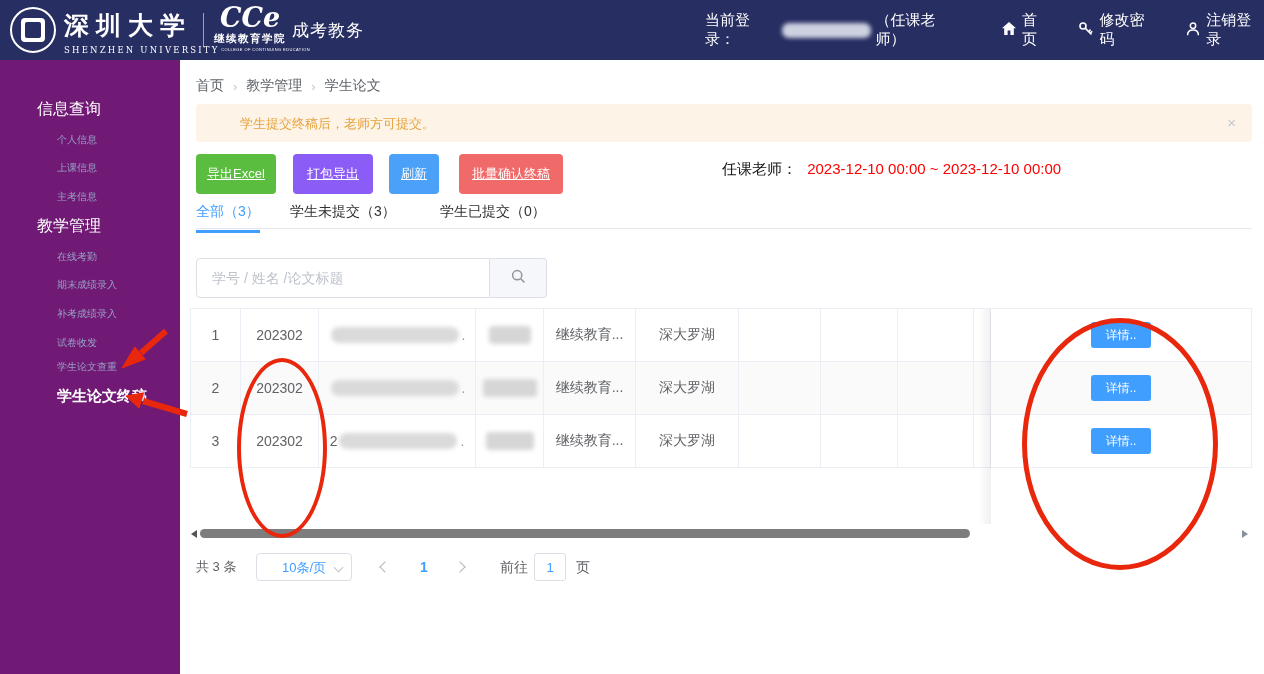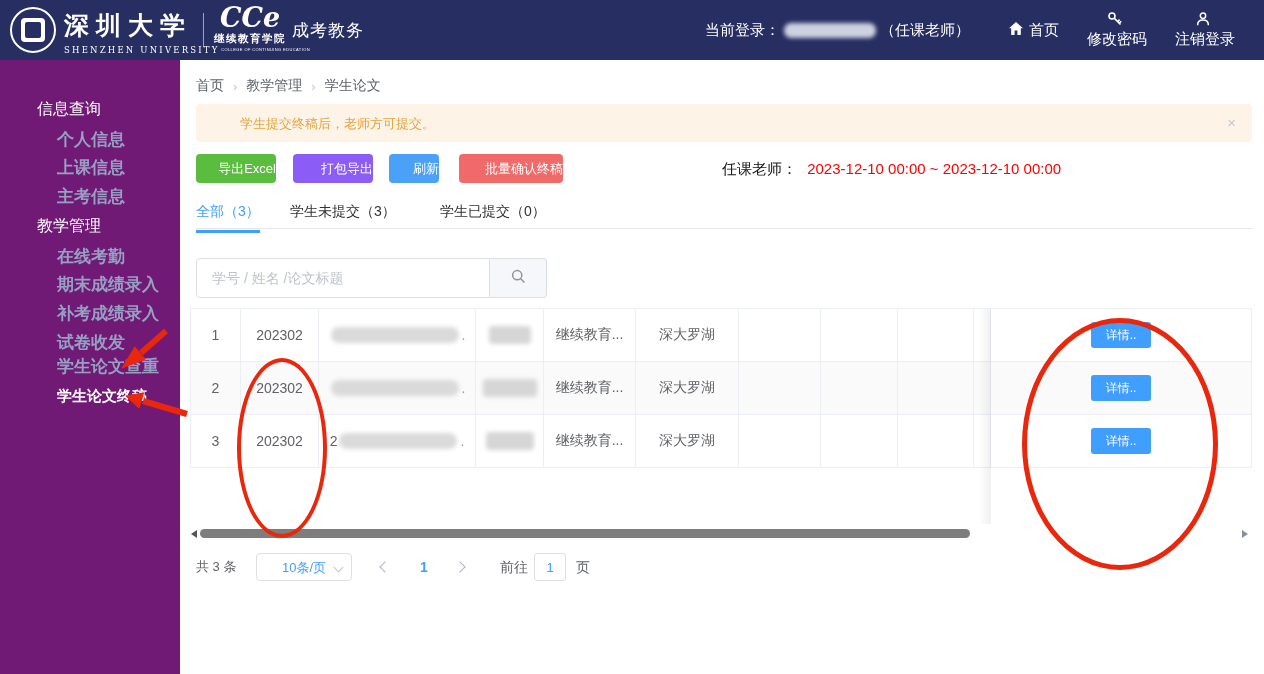--- a/index.html
+++ b/index.html
@@ -17,44 +17,44 @@
   .uni .en { font-family:"DejaVu Serif","Liberation Serif",serif; font-size:8.5px; letter-spacing:2.2px; margin-top:3px; }
   .hdr-div { position:absolute; left:203px; top:13px; width:1px; height:34px; background:rgba(255,255,255,.55); }
   .cce { position:absolute; left:214px; top:4px; color:#fff; width:72px; text-align:center; }
   .cce .script { font-family:"DejaVu Serif","Liberation Serif",serif; font-style:italic; font-weight:bold; font-size:27px; line-height:27px; }
   .cce .cn { font-size:10.5px; font-weight:bold; letter-spacing:1.5px; margin-top:1px;text-align:right; }
   .cce .en { font-size:5px; transform:scale(.8); letter-spacing:.5px; white-space:nowrap; }
   .apptitle { position:absolute; left:292px; top:19px; color:#fff; font-size:17px; letter-spacing:1px; }
   .hdr-right { position:absolute; left:705px; top:0; height:60px; display:flex; align-items:center; color:#fff; font-size:15px; }
   .login-blur { display:inline-block; width:92px; height:15px; margin:0 4px; background:rgba(235,238,248,.85); border-radius:7px; filter:blur(2px); }
   .hnav { display:flex; align-items:center; margin-left:38px; cursor:pointer; }
-  .hnav + .hnav { margin-left:28px;flex-direction:column; }
+  .hnav + .hnav { margin-left:28px; }
   .hnav svg { margin-right:5px; }
 
   
   .collapse-tab { position:absolute; left:677px; top:60px; width:100px; height:8px; background:#a4b1d6; border-radius:0 0 4px 4px; }
   .collapse-tab .up { position:absolute; left:46px; top:1px; width:0; height:0; border-left:5px solid transparent; border-right:5px solid transparent; border-bottom:5px solid #fff; }
 
   
   .sidebar { position:absolute; left:0; top:60px; width:180px; height:614px; background:#701a75; }
   .snav { position:absolute; left:0; width:180px; height:22px; line-height:22px; white-space:nowrap; }
   .snav.title { padding-left:37px; font-size:16px; color:#fff; }
-  .snav.item { padding-left:57px; font-size:17px; color:#97a0c3; cursor:pointer;font-weight:bold; }
+  .snav.item { padding-left:57px; font-size:10px; color:#97a0c3; cursor:pointer; }
   .snav.item.active { color:#fff; font-weight:bold; font-size:15px; }
   .side-scroll-thumb { position:absolute; left:180px; top:428px; width:9px; height:100px; background:#aab8d4; border-radius:4px; }
 
   
   .content-bg { position:absolute; left:180px; top:60px; width:1084px; height:614px; background:#fff; }
   .crumb { position:absolute; left:196px; top:77px; font-size:14px; color:#5f6368; display:flex; align-items:center; }
   .crumb .sep { color:#c0c4cc; margin:0 9px; font-size:13px; }
   .notice { position:absolute; left:196px; top:104px; width:1056px; height:38px; background:#fdf4e7; border-radius:4px; }
   .notice .txt { position:absolute; left:20px; top:11px; font-size:13px; color:#e6a23c;margin-left:24px; }
   .notice .x { position:absolute; right:16px; top:10px; color:#c3c8d2; font-size:15px; cursor:pointer; }
 
-  .btn { position:absolute; top:154px; height:29px; border:none; border-radius:4px; color:#fff; font-size:13px; text-align:right; line-height:28px; cursor:pointer; font-family:inherit; }
+  .btn { position:absolute; top:154px; height:40px; border:none; border-radius:4px; color:#fff; font-size:13px; text-align:center; line-height:28px; cursor:pointer; font-family:inherit;text-decoration:underline; }
   .btn-excel { left:196px; width:80px; background:#5abd3f; }
   .btn-pack  { left:293px; width:80px; background:#8b5cf6; }
   .btn-refresh { left:389px; width:50px; background:#4ba0f8; }
   .btn-batch { left:459px; width:104px; background:#f06a6a; }
 
   .opentime { position:absolute; left:722px; top:160px; font-size:15px; color:#141414; white-space:nowrap; }
   .opentime .val { color:#fe0000; margin-left:6px; }
 
   .tabs-line { position:absolute; left:196px; top:228px; width:1056px; height:1px; background:#e4e7ed; }
   .tab { position:absolute; top:203px; font-size:14px; color:#303133; cursor:pointer; padding-bottom:9px; }

